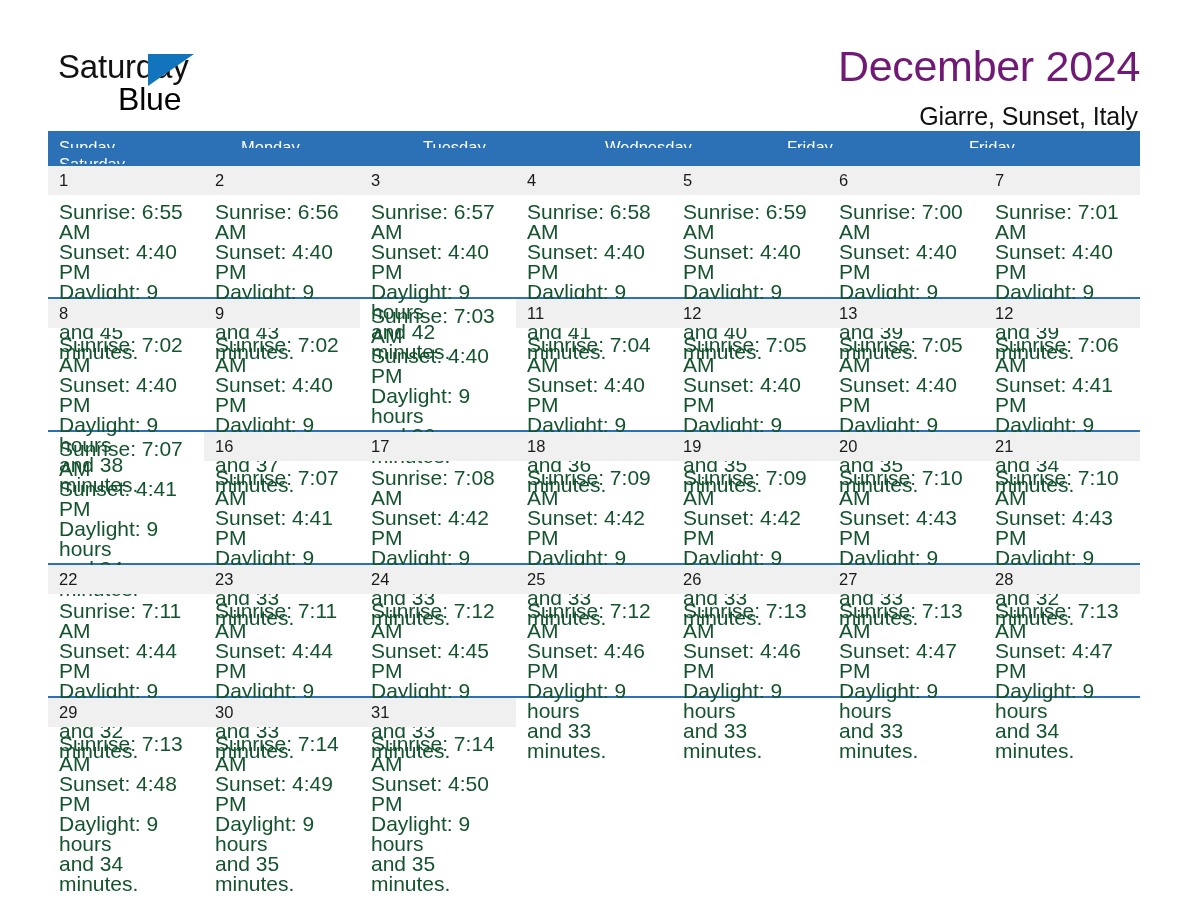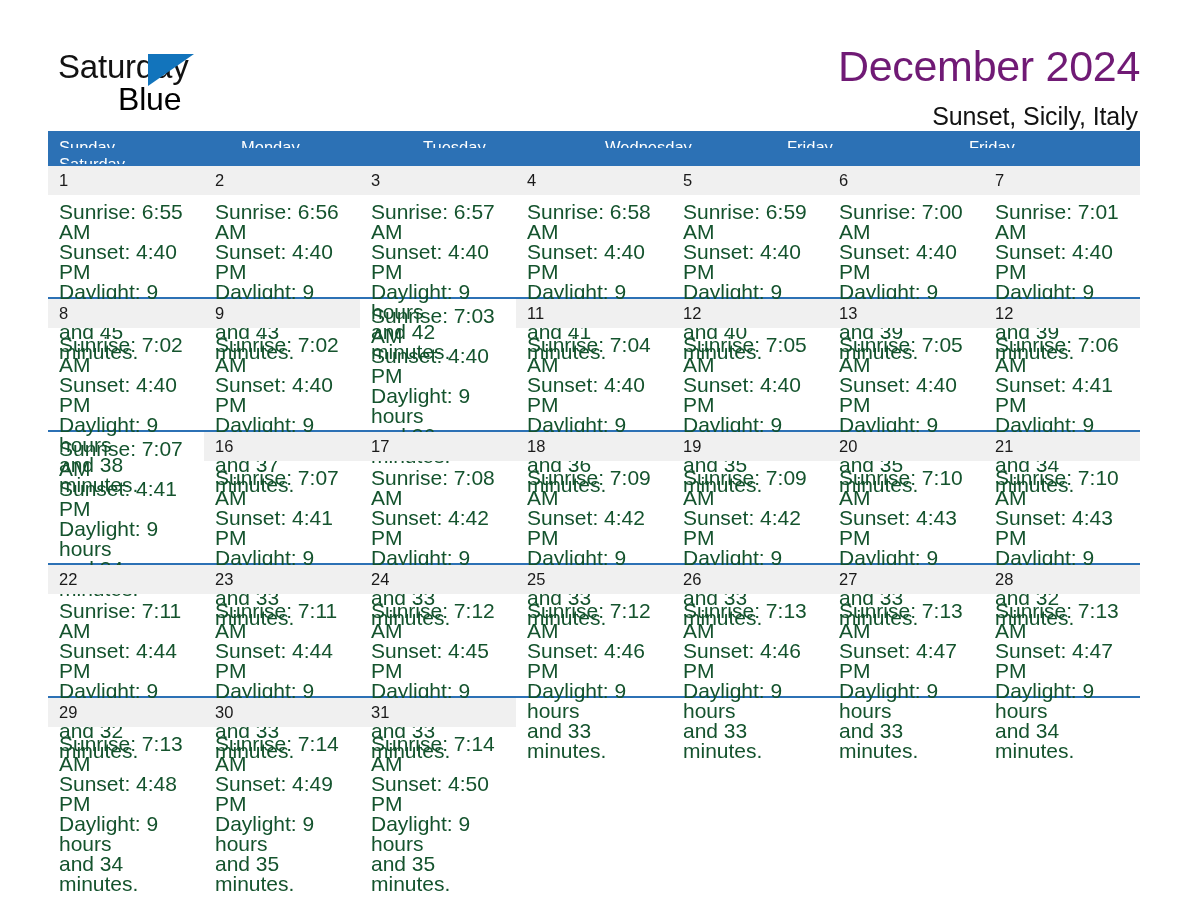--- a/index.html
+++ b/index.html
@@ -151,21 +151,21 @@
   <div class="masthead">
 
     <div class="brand">
       <span class="brand-general">Saturday</span>
       <span class="brand-triangle"></span>
       <span class="brand-blue">Blue</span>
     </div>
 
     <div class="titles">
       <h1 class="month-title">December 2024</h1>
-      <div class="location">Sunset, Sicily, Italy</div>
+      <div class="location">Giarre, Sunset, Italy</div>
     </div>
 
   </div>
 
   <div class="calendar">
 
     <div class="weekday-row">
       <div class="weekday">Sunday</div>
       <div class="weekday">Monday</div>
       <div class="weekday">Tuesday</div>

